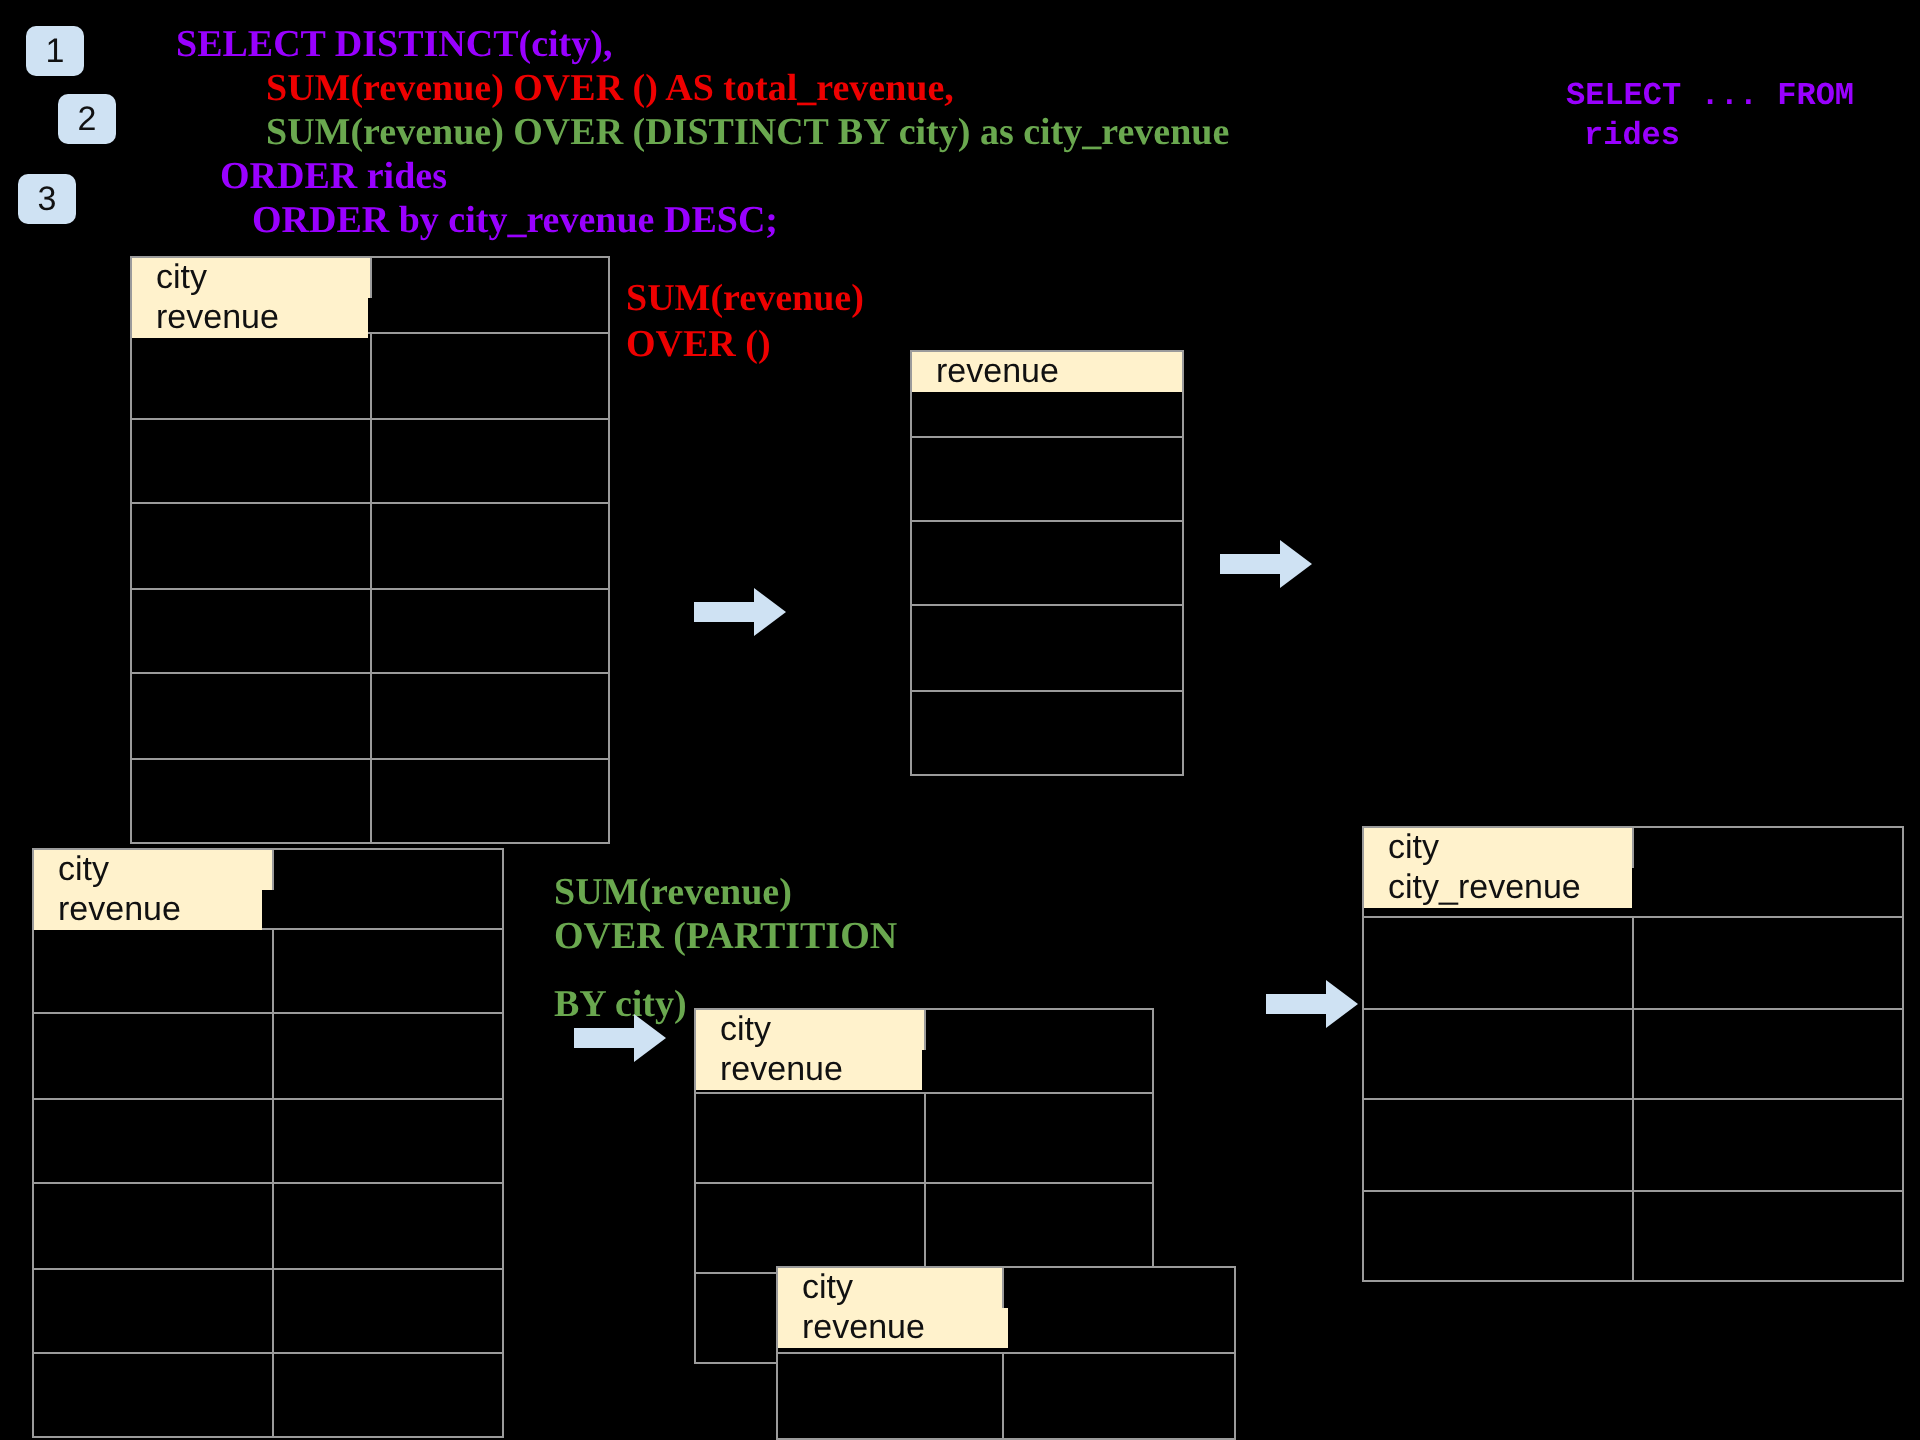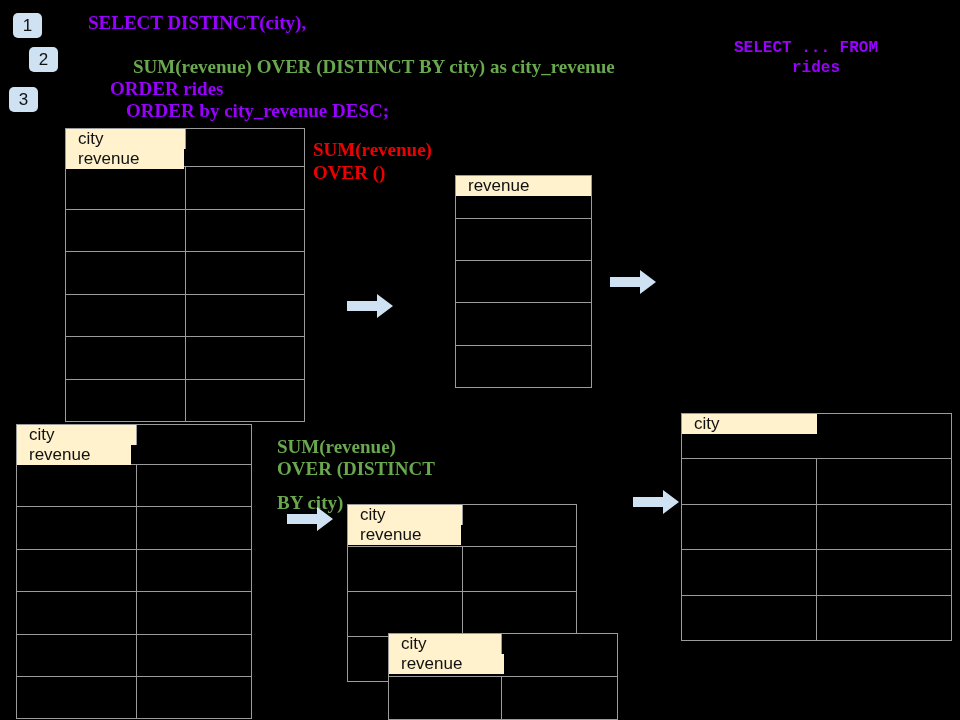--- a/index.html
+++ b/index.html
@@ -54,32 +54,33 @@
 </head>
 <body>
 
 <div id="canvas">
 
   <div class="badge" style="left:13px;top:13px;">1</div>
   <div class="badge" style="left:29px;top:47px;">2</div>
   <div class="badge" style="left:9px;top:87px;">3</div>
 
   <div class="code-line c-purple" style="left:88px;top:12px;">SELECT DISTINCT(city),</div>
+  <div class="code-line c-red" style="left:133px;top:34px;">SUM(revenue) OVER () AS total_revenue,</div>
   <div class="code-line c-green" style="left:133px;top:56px;">SUM(revenue) OVER (DISTINCT BY city) as city_revenue</div>
   <div class="code-line c-purple" style="left:110px;top:78px;">ORDER rides</div>
   <div class="code-line c-purple" style="left:126px;top:100px;">ORDER by city_revenue DESC;</div>
 
-  <div class="side-line" style="left:734px;top:38px;">SELECT ... FROM</div>
+  <div class="side-line" style="left:783px;top:38px;">SELECT ... FROM</div>
   <div class="side-line" style="left:792px;top:58px;">rides</div>
 
   <div class="code-line c-red" style="left:313px;top:139px;">SUM(revenue)</div>
   <div class="code-line c-red" style="left:313px;top:162px;text-align:center;">OVER ()</div>
 
   <div class="code-line c-green" style="left:277px;top:436px;">SUM(revenue)</div>
-  <div class="code-line c-green" style="left:277px;top:458px;">OVER (DISTINCT</div>
+  <div class="code-line c-green" style="left:277px;top:458px;">OVER (PARTITION</div>
   <div class="code-line c-green" style="left:277px;top:480px;margin-top:12px;">BY city)</div>
 
   <div class="dtable" style="left:65px;top:128px;--c1:120px;--c2:118px;--hh:37px;--rh:41.5px;">
       <div class="trow thead">
         <div class="tcell hcell">city</div>
         <div class="tcell hcell">revenue</div>
       </div>
       <div class="trow">
         <div class="tcell"></div>
         <div class="tcell"></div>
@@ -181,20 +182,21 @@
       </div>
       <div class="trow">
         <div class="tcell"></div>
         <div class="tcell"></div>
       </div>
     </div>
 
   <div class="dtable" style="left:681px;top:413px;--c1:135px;--c2:134px;--hh:44px;--rh:44.5px;">
       <div class="trow thead">
         <div class="tcell hcell">city</div>
+        <div class="tcell hcell">city_revenue</div>
       </div>
       <div class="trow">
         <div class="tcell"></div>
         <div class="tcell"></div>
       </div>
       <div class="trow">
         <div class="tcell"></div>
         <div class="tcell"></div>
       </div>
       <div class="trow">

